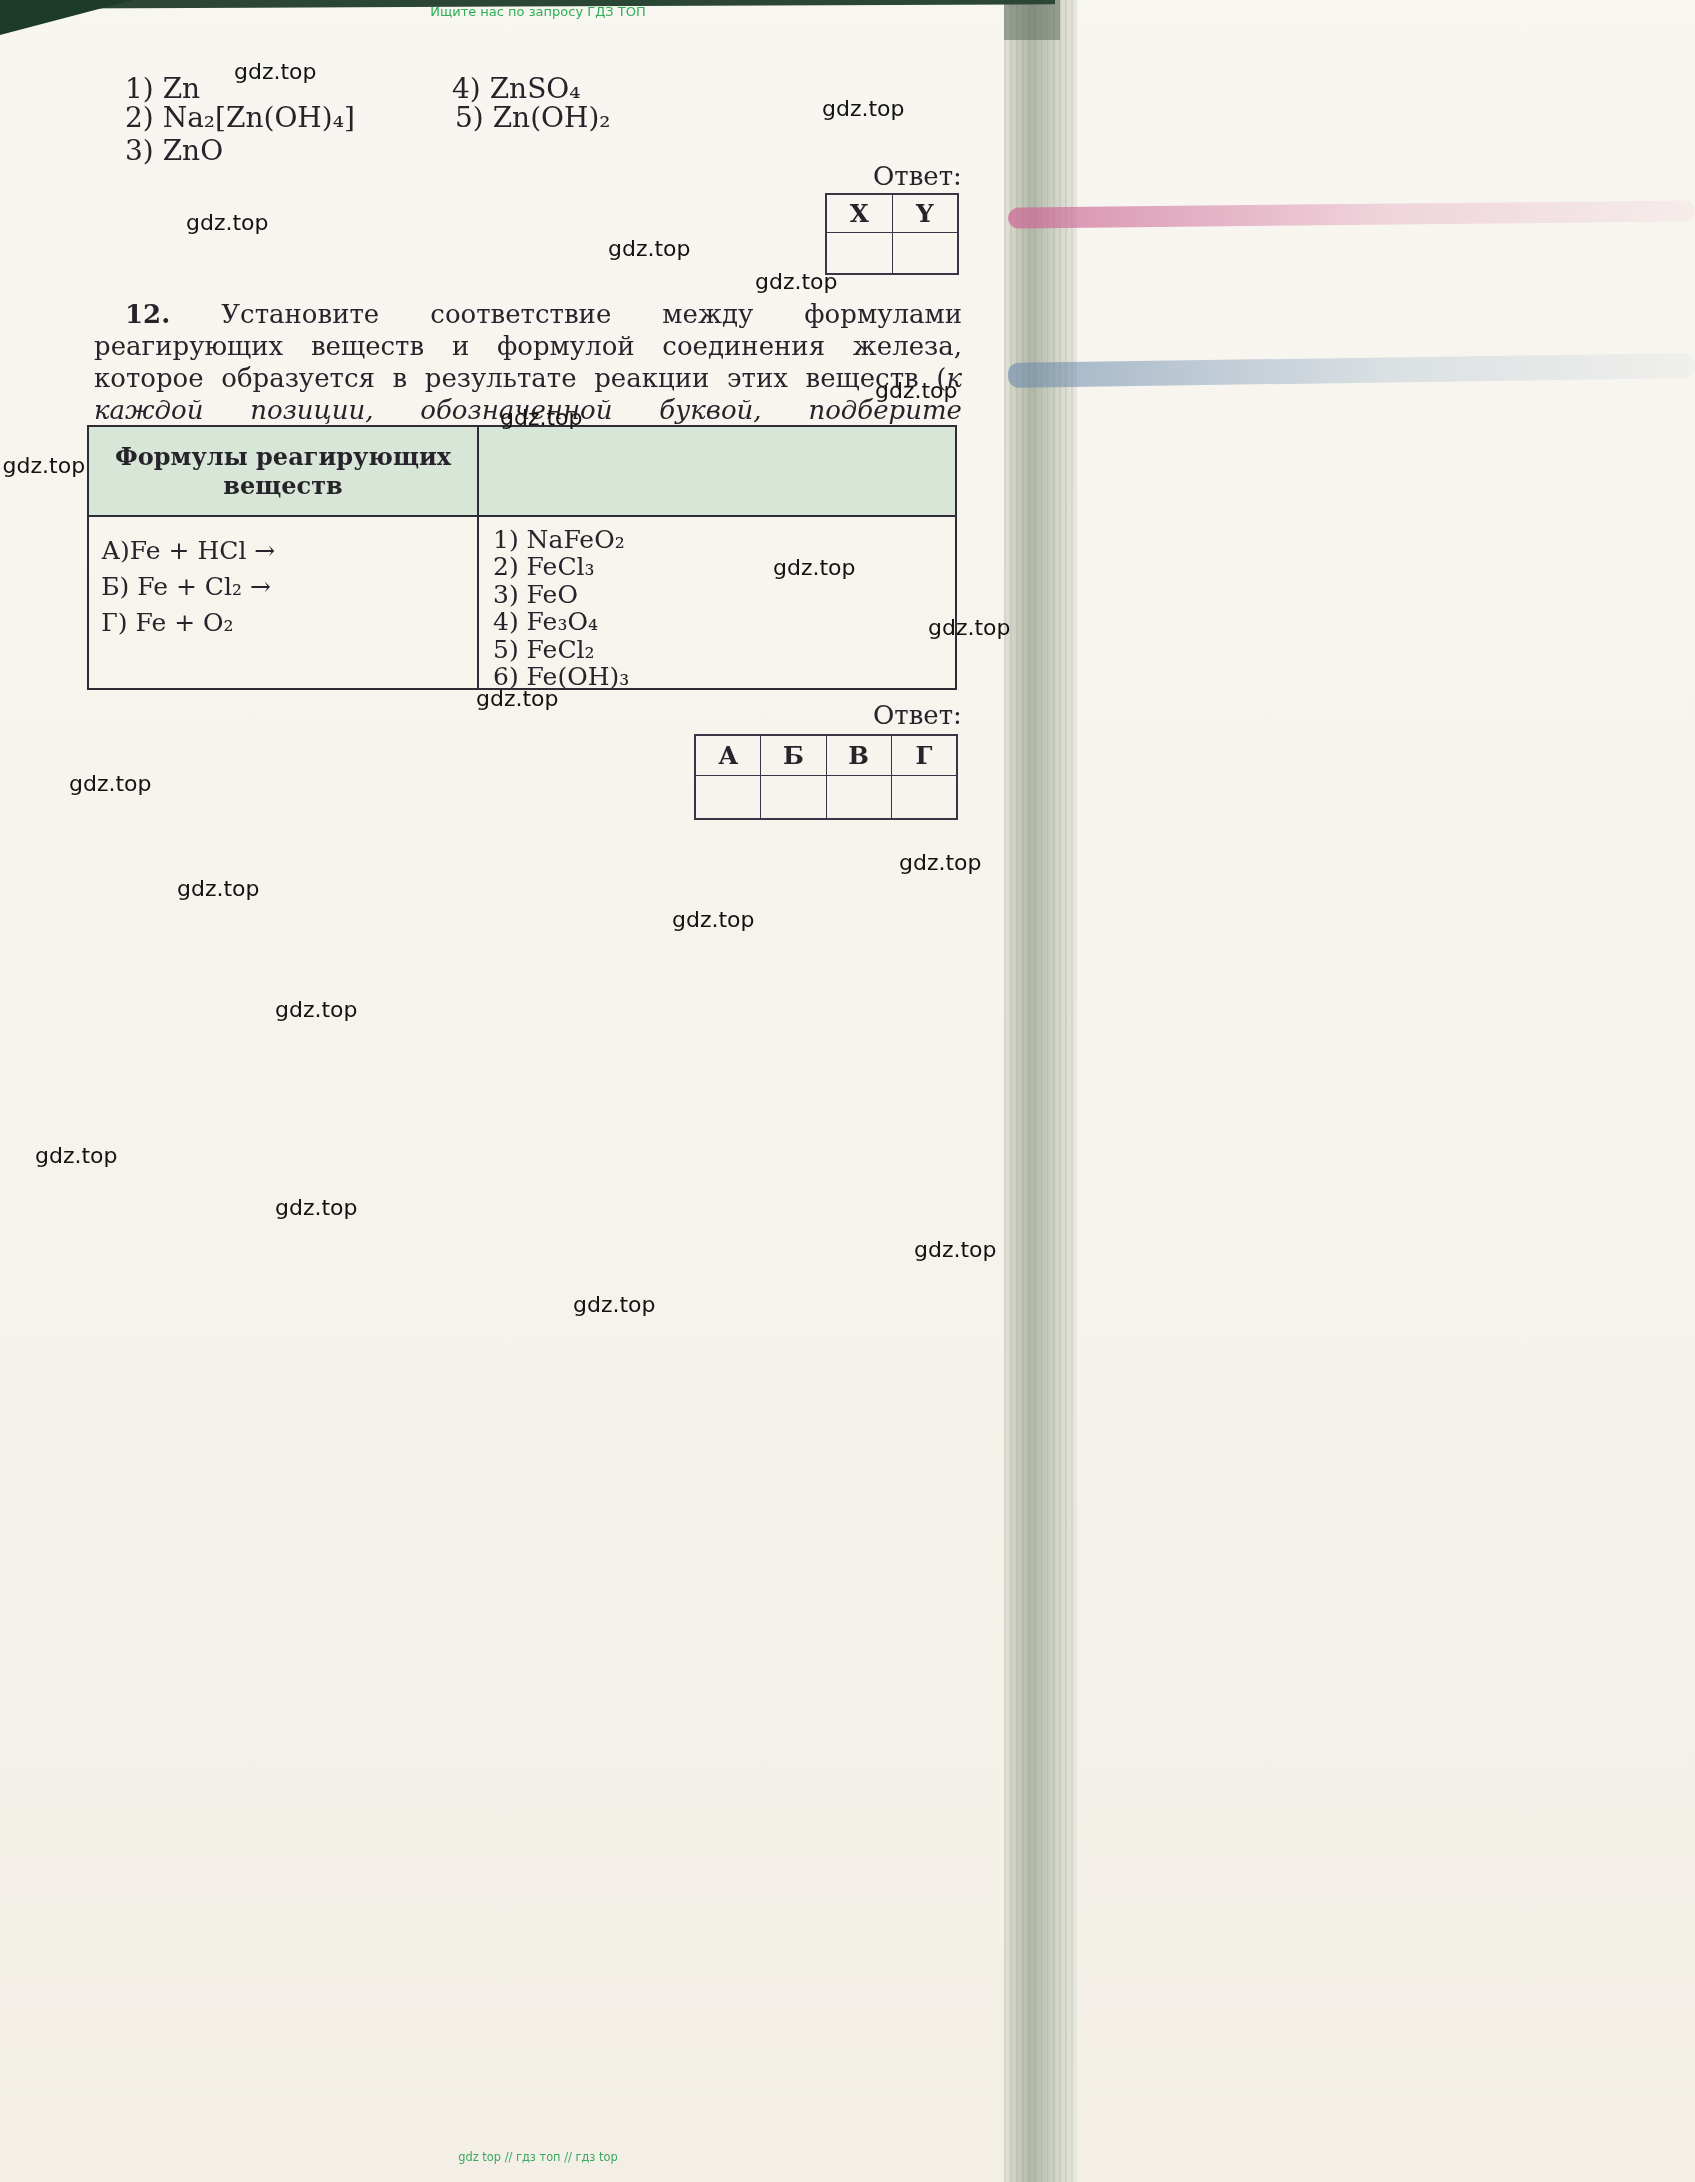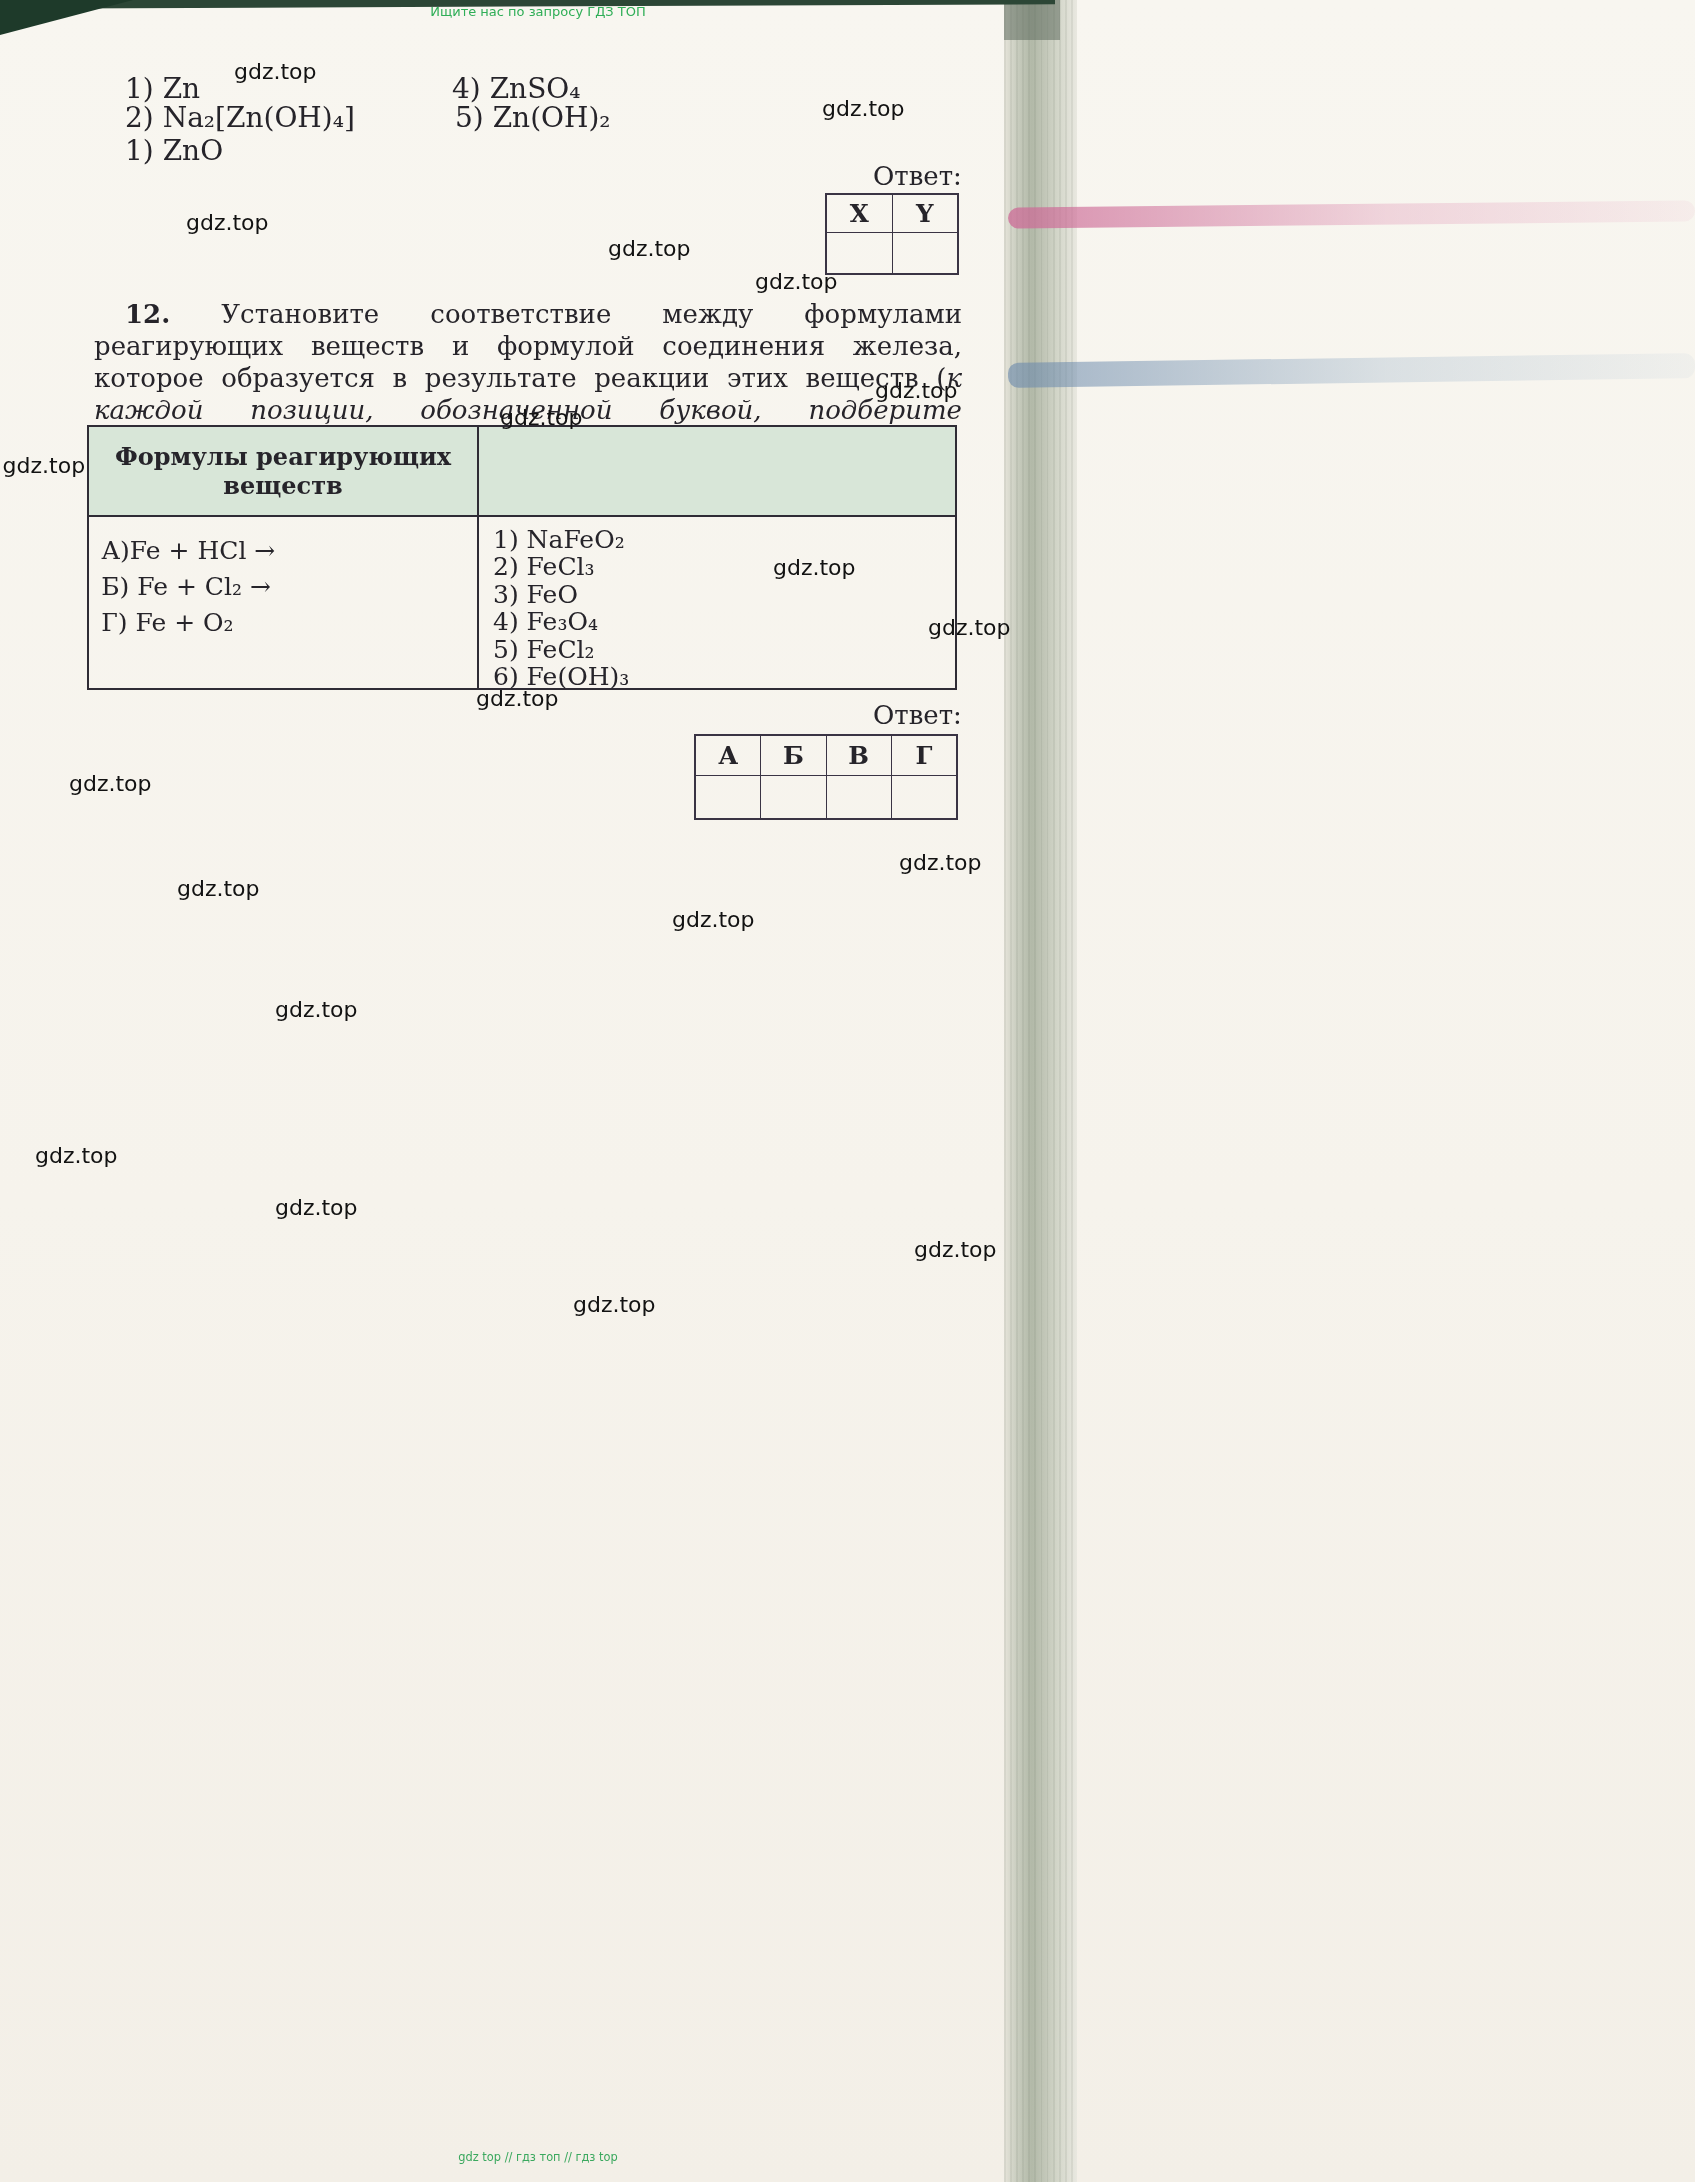--- a/index.html
+++ b/index.html
@@ -75,21 +75,21 @@
   <div class="streak streak-pink"></div>
   <div class="streak streak-blue"></div>
   <div class="top-rule"></div>
   <div class="corner-wedge"></div>
 
   <div class="banner banner-bottom">gdz top  //  гдз топ  //  гдз top</div>
   <div class="banner banner-top">Ищите нас по запросу ГДЗ ТОП</div>
 
   <div class="opt" style="left:125px; top:72px;">1) Zn</div>
   <div class="opt" style="left:125px; top:101px;">2) Na₂[Zn(OH)₄]</div>
-  <div class="opt" style="left:125px; top:134px;">1) ZnO</div>
+  <div class="opt" style="left:125px; top:134px;">3) ZnO</div>
   <div class="opt" style="left:452px; top:72px;">4) ZnSO₄</div>
   <div class="opt" style="left:455px; top:101px;">5) Zn(OH)₂</div>
 
   <div class="ans-label" style="left:873px; top:161px;">Ответ:</div>
   <div class="grid xy">
     <div class="grid-row head">
       <div class="grid-cell">X</div>
       <div class="grid-cell">Y</div>
     </div>
     <div class="grid-row body">

